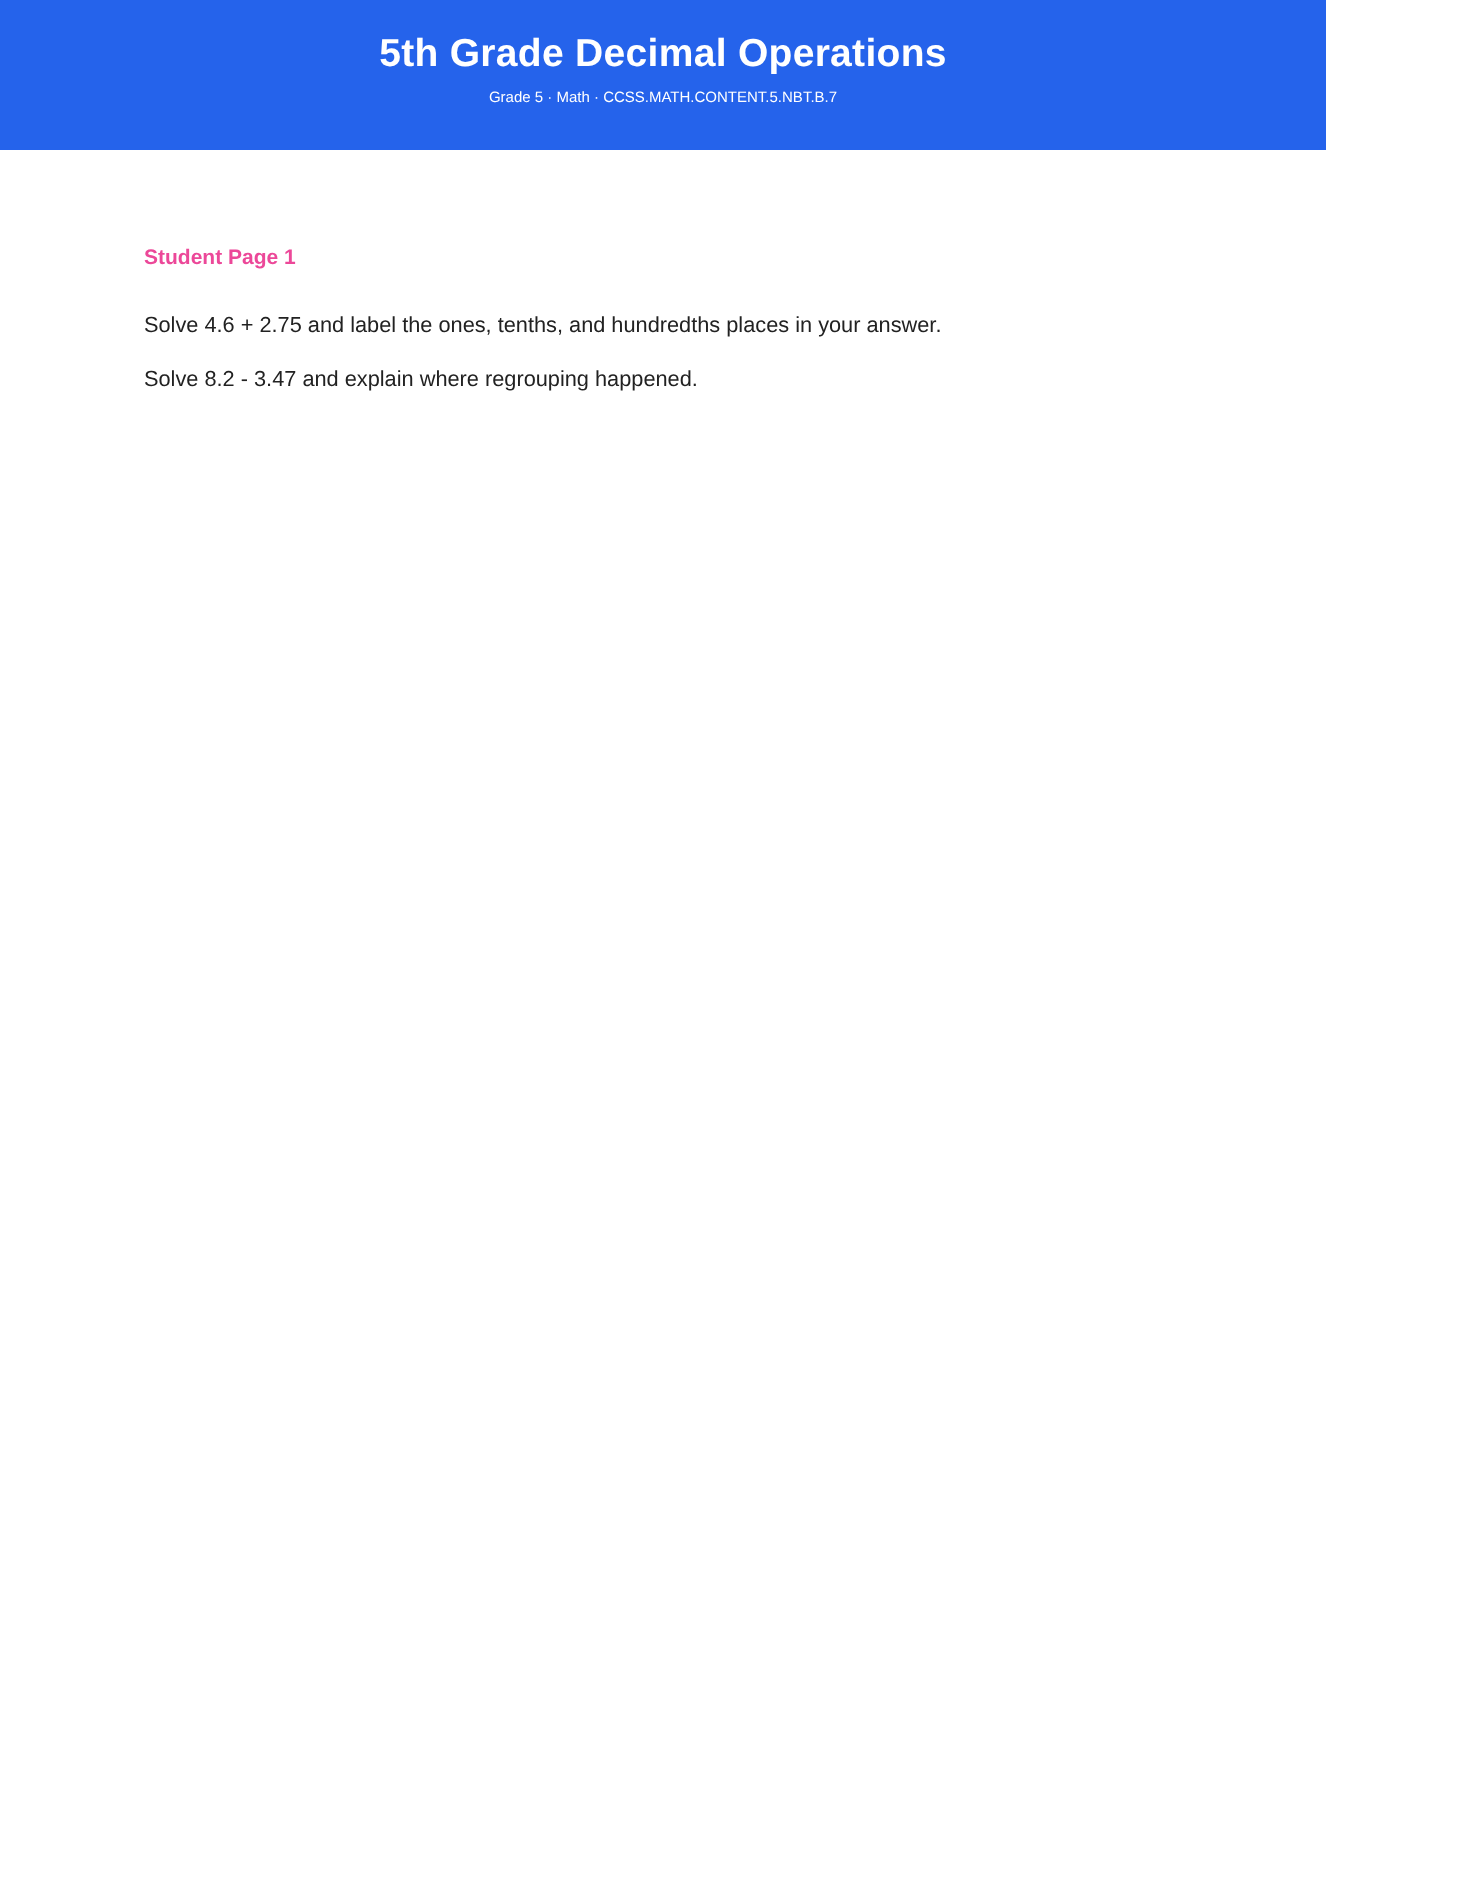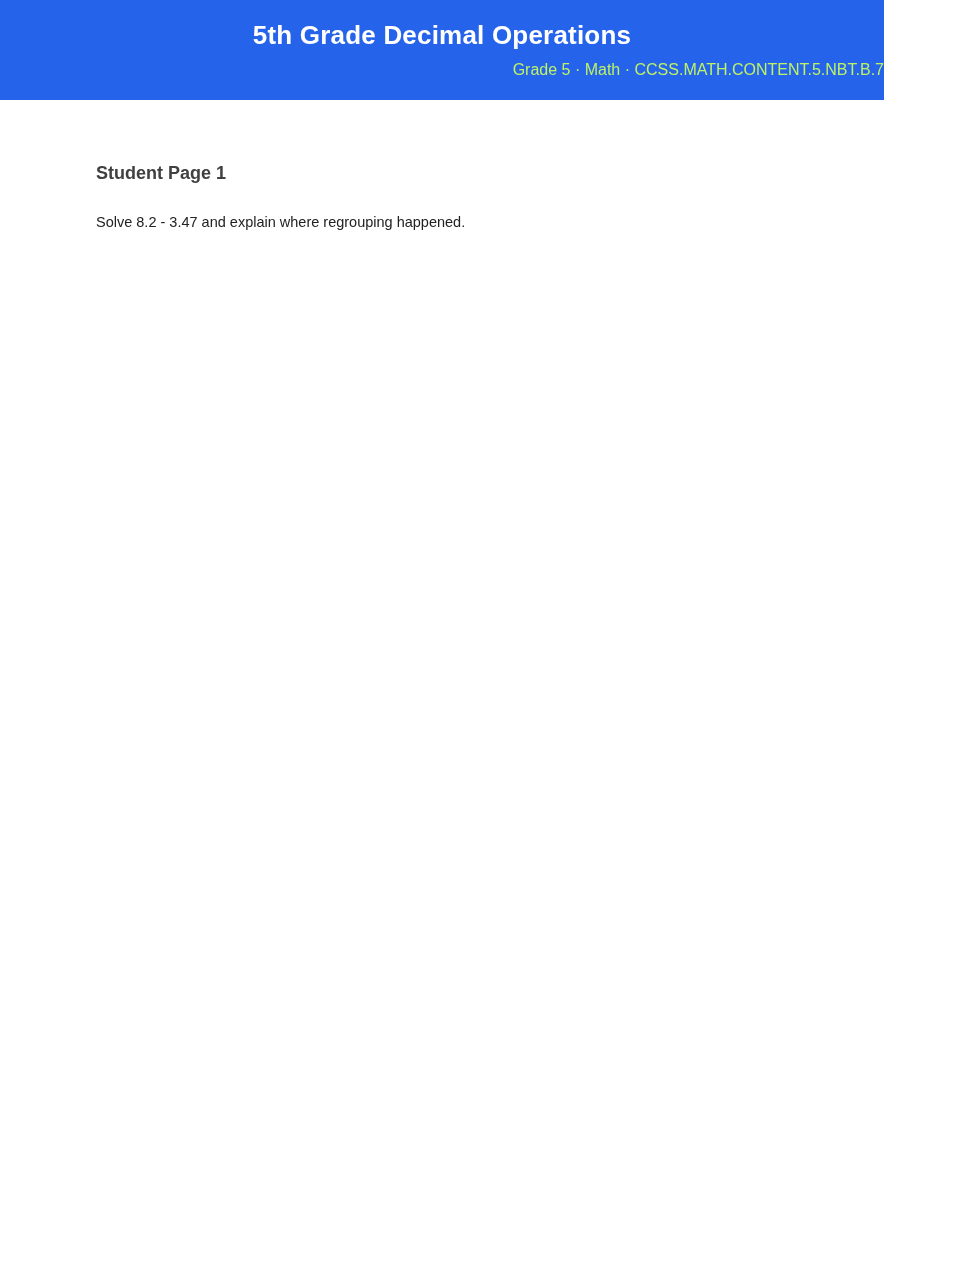--- a/index.html
+++ b/index.html
@@ -33,35 +33,34 @@
   }
   .banner-title {
     color: #ffffff;
     font-size: 26px;
     font-weight: bold;
     letter-spacing: 0.2px;
     line-height: 1.2;
     margin: 0;
   }
   .banner-subtitle {
-    color: #bef264;
-    font-size: 16px;
+    color: #ffffff;
+    font-size: 10px;
     margin-top: 9px;
     line-height: 1.2;
-    text-align: right;
   }
 
   
   .content {
     padding: 0 96px;
     margin-top: 62px;
   }
   .section-title {
-    color: #404040;
-    font-size: 18px;
+    color: #ec4899;
+    font-size: 14px;
     font-weight: bold;
     margin: 0 0 5px 0;
     line-height: 1.3;
   }
   .section-subtitle {
     color: #111827;
     font-size: 12.5px;
     font-weight: bold;
     margin-top: 22px;
     line-height: 1.3;
@@ -94,18 +93,19 @@
 
   <div class="banner">
     <div class="banner-title">5th Grade Decimal Operations</div>
     <div class="banner-subtitle">Grade 5 · Math · CCSS.MATH.CONTENT.5.NBT.B.7</div>
   </div>
 
   <div class="content">
     <div class="section-title">Student Page 1</div>
 
     <div class="task-list">
+      <div class="task-item">Solve 4.6 + 2.75 and label the ones, tenths, and hundredths places in your answer.</div>
       <div class="task-item">Solve 8.2 - 3.47 and explain where regrouping happened.</div>
     </div>
   </div>
 
 
 </div>
 
 </body></html>

